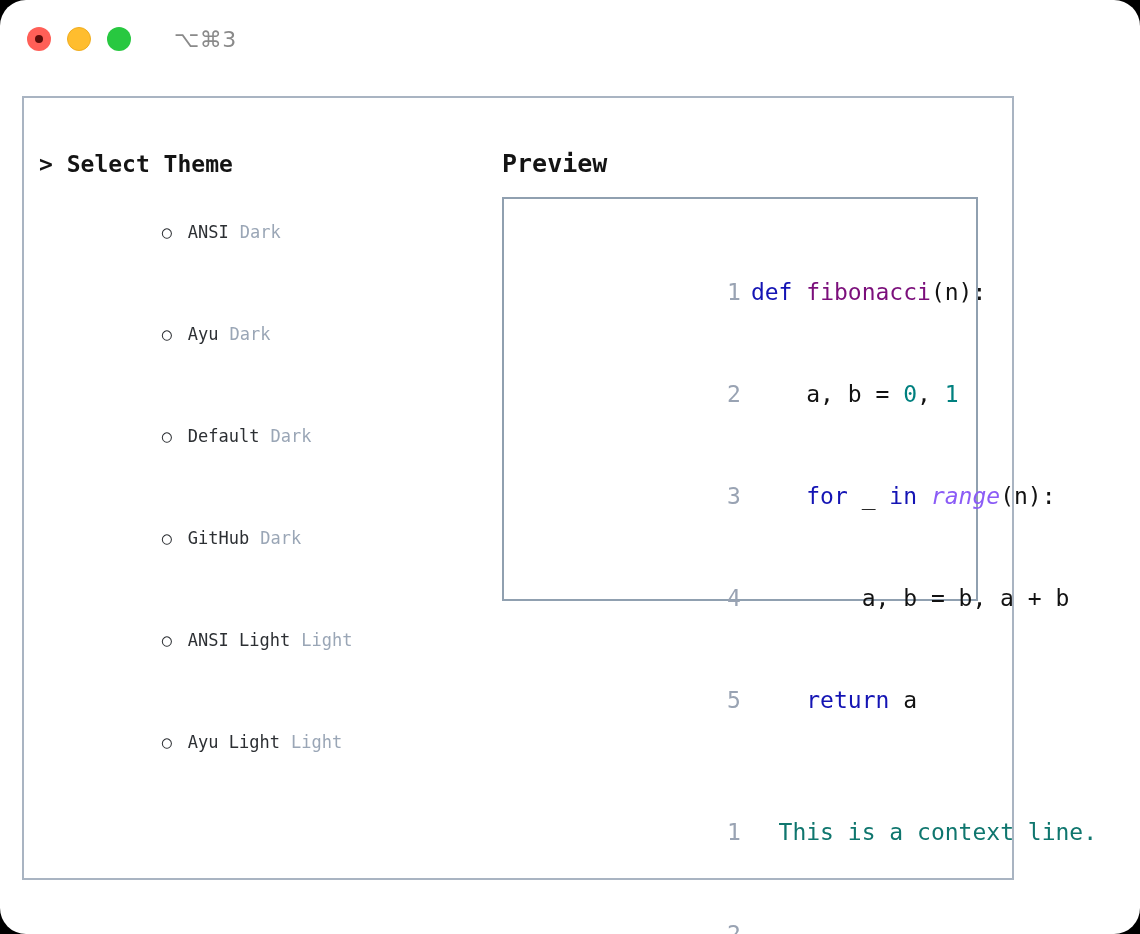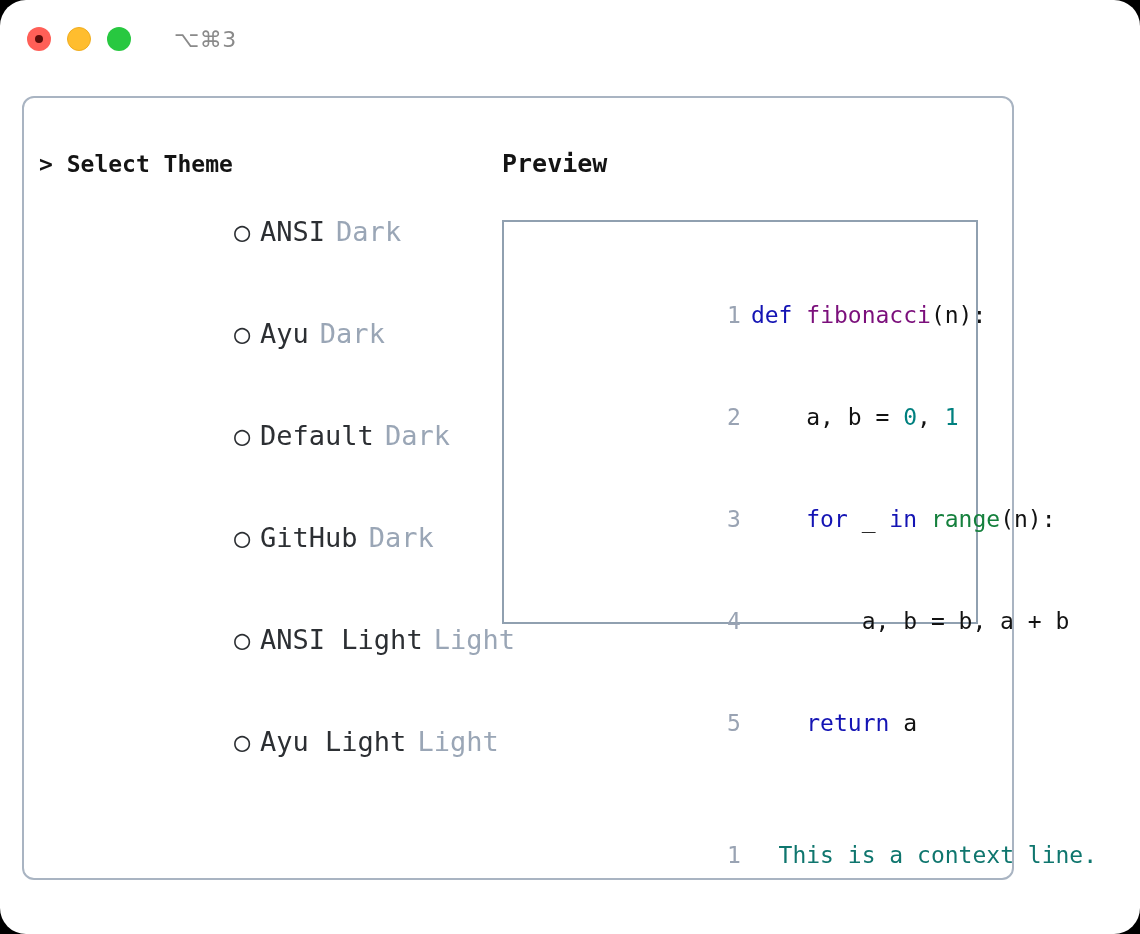--- a/index.html
+++ b/index.html
@@ -67,21 +67,21 @@
   }
 
   
   #panel {
     position: absolute;
     left: 22px;
     top: 96px;
     width: 992px;
     height: 784px;
     border: 2px solid #a9b4c2;
-    border-radius: 12px;
+    border-radius: 0;
     background: #ffffff;
     box-sizing: border-box;
   }
 
   #columns {
     position: absolute;
     left: 0; top: 0;
     width: 100%;
     height: 100%;
   }
@@ -94,21 +94,21 @@
     width: 440px;
   }
   .list-head {
     font-size: 23px;
     font-weight: bold;
     color: #141414;
     line-height: 34px;
     white-space: pre;
   }
   .opt-row {
-    font-size: 27px;
+    font-size: 17px;
     line-height: 34px;
     color: #2c2f33;
     white-space: pre;
   }
   .marker {
     display: inline-block;
     width: 26px;
     color: #2c2f33;
   }
   .opt-name { color: #2c2f33; }
@@ -124,21 +124,21 @@
     top: 49px;
     width: 500px;
   }
   #preview-title {
     font-size: 25px;
     font-weight: bold;
     color: #141414;
     line-height: 34px;
   }
   #preview-box {
-    margin-top: 39px;
+    margin-top: 16px;
     width: 476px;
     height: 404px;
     border: 2px solid #90a0b0;
     background: #ffffff;
     box-sizing: border-box;
     position: relative;
   }
   #code-area {
     position: absolute;
     left: 18px;
@@ -152,21 +152,21 @@
   }
   .lnum {
     color: #99a3b3;
     display: inline-block;
     width: 25px;
     text-align: right;
     padding-right: 10px;
   }
   .kw   { color: #1414b4; }
   .fn   { color: #7b0f7b; }
-  .call { color: #15803d; }
+  .call { color: #8b5cf6; font-style: italic; }
   .num  { color: #00807f; }
   .plain{ color: #121212; }
   .diff-gap { height: 30px; }
   .ctx  { color: #0f766e; }
 </style>
 </head>
 <body>
 
 <div id="window">
 

